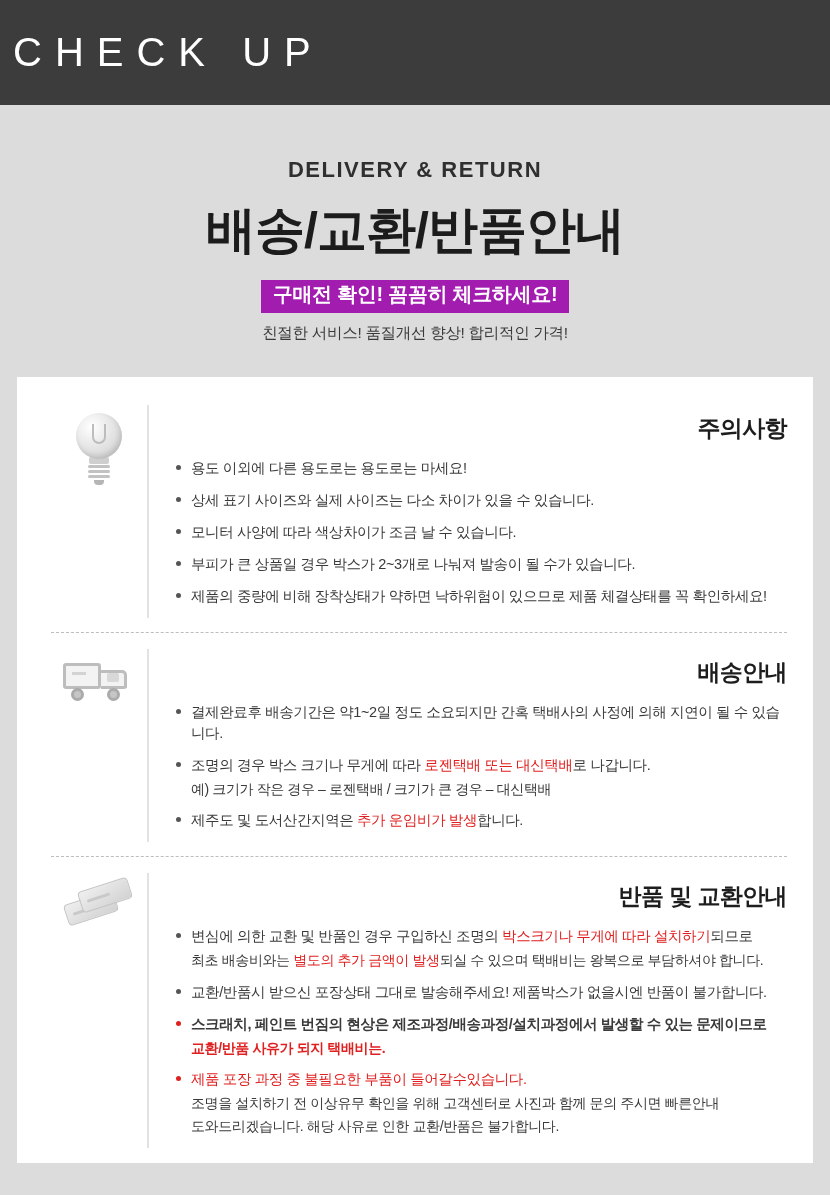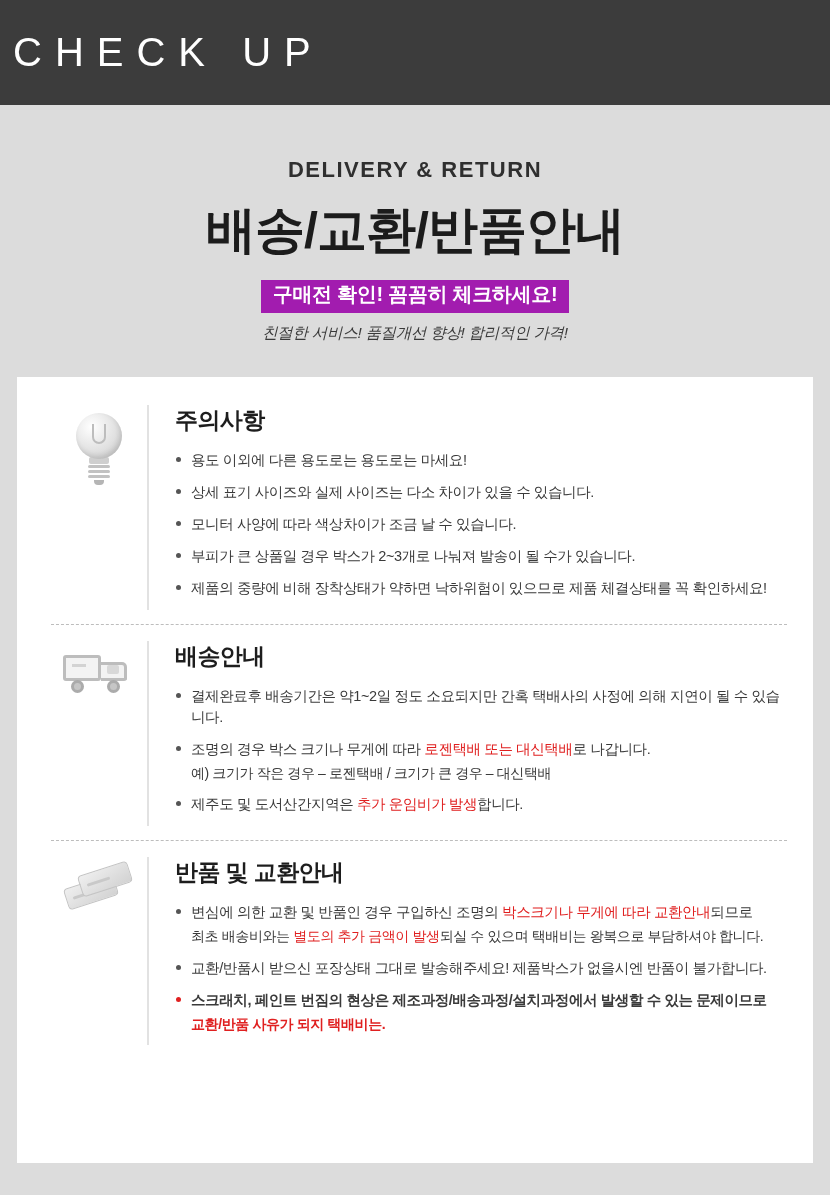--- a/index.html
+++ b/index.html
@@ -56,21 +56,20 @@
     color: #fff;
     font-size: 20px;
     font-weight: bold;
     padding: 1px 12px 5px;
     letter-spacing: -0.3px;
   }
   .hero-sub {
     margin-top: 10px;
     font-size: 15.5px;
     color: #3a3a3a;
-    font-style: italic;
     letter-spacing: -0.3px;
   }
 
   
   .card {
     background: #ffffff;
     margin: 0 17px;
     height: 786px;
     padding: 28px 0 0 0;
     position: relative;
@@ -94,21 +93,22 @@
     flex: 1 1 auto;
     border-left: 2px solid #e2e2e2;
     padding-left: 26px;
   }
 
   .sec-title {
     font-size: 23px;
     font-weight: bold;
     color: #1d1d1d;
     letter-spacing: -0.6px;
-    margin: 0 0 14px 0;
+    margin: 8px 0 14px 0;
+    text-align: right;
   }
 
   ul.list { list-style: none; margin: 0; padding: 0; }
   ul.list > li {
     position: relative;
     padding-left: 16px;
     font-size: 14.5px;
     line-height: 1.45;
     color: #3a3a3a;
     margin-bottom: 11px;
@@ -285,25 +285,30 @@
           </div>
         <div class="pk b2">
             <i></i>
           </div>
       </div>
     </div>
     <div class="body-col">
       <h2 class="sec-title">반품 및 교환안내</h2>
       <ul class="list">
         <li>
-          <span>변심에 의한 교환 및 반품인 경우 구입하신 조명의 </span><span class="red">박스크기나 무게에 따라 교환안내</span><span>되므로</span>
+          <span>변심에 의한 교환 및 반품인 경우 구입하신 조명의 </span><span class="red">박스크기나 무게에 따라 설치하기</span><span>되므로</span>
           <span class="sub-line"><span>최초 배송비와는 </span><span class="red">별도의 추가 금액이 발생</span><span>되실 수 있으며 택배비는 왕복으로 부담하셔야 합니다.</span></span>
         </li>
         <li>교환/반품시 받으신 포장상태 그대로 발송해주세요! 제품박스가 없을시엔 반품이 불가합니다.</li>
         <li class="red-bullet all-red">
           <span>스크래치, 페인트 번짐의 현상은 제조과정/배송과정/설치과정에서 발생할 수 있는 문제이므로</span>
           <span class="sub-line" style="color:#e02020;font-weight:bold;">교환/반품 사유가 되지 택배비는.</span>
         </li>
+        <li class="red-bullet">
+          <span class="red">제품 포장 과정 중 불필요한 부품이 들어갈수있습니다.</span>
+          <span class="sub-line">조명을 설치하기 전 이상유무 확인을 위해 고객센터로 사진과 함께 문의 주시면 빠른안내</span>
+          <span class="sub-line">도와드리겠습니다. 해당 사유로 인한 교환/반품은 불가합니다.</span>
+        </li>
       </ul>
     </div>
   </div>
 
 </div>
 
 </body></html>

